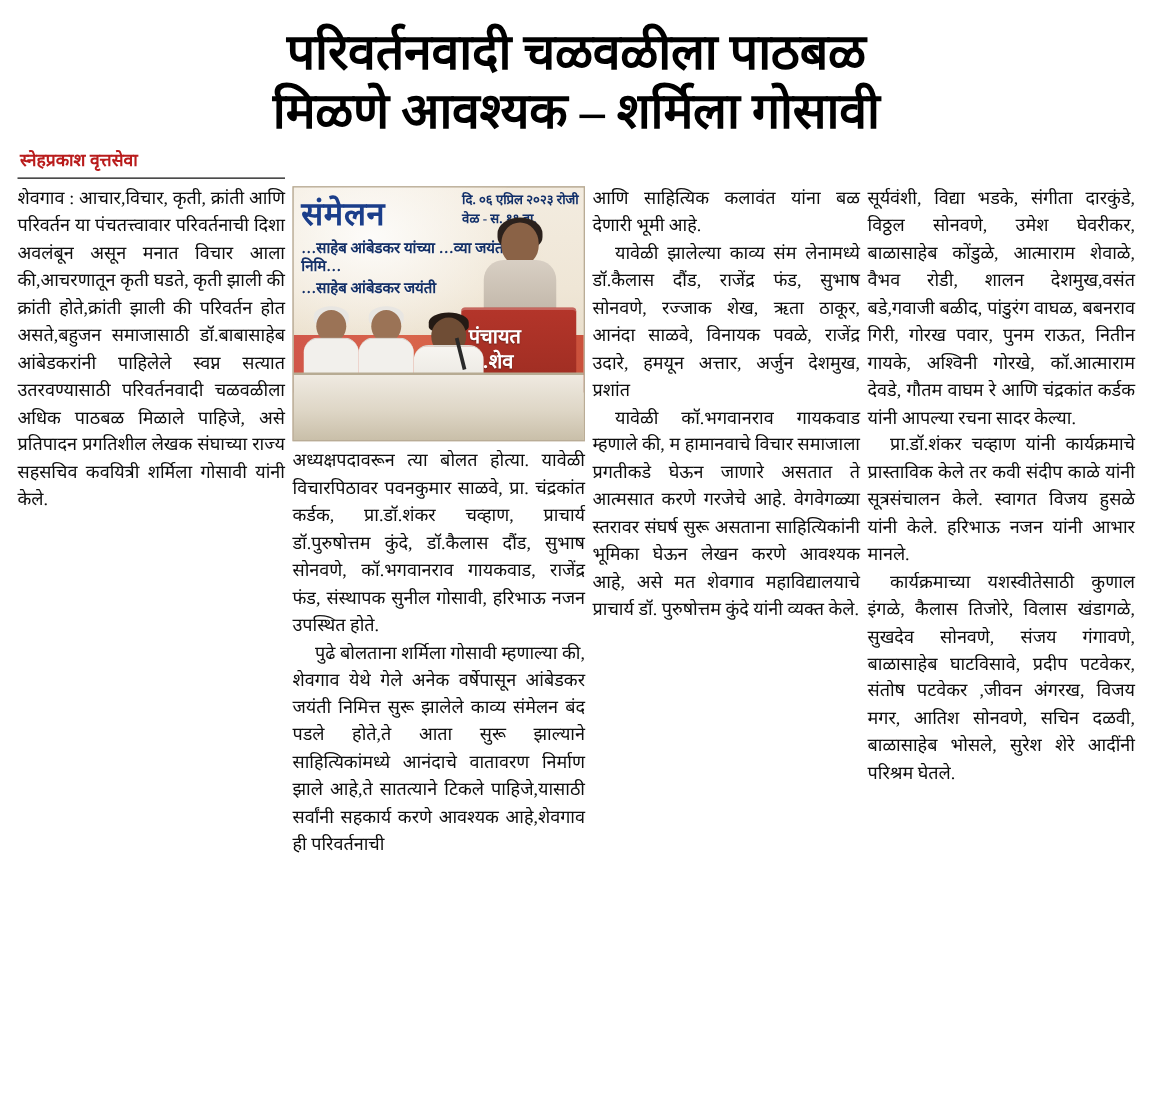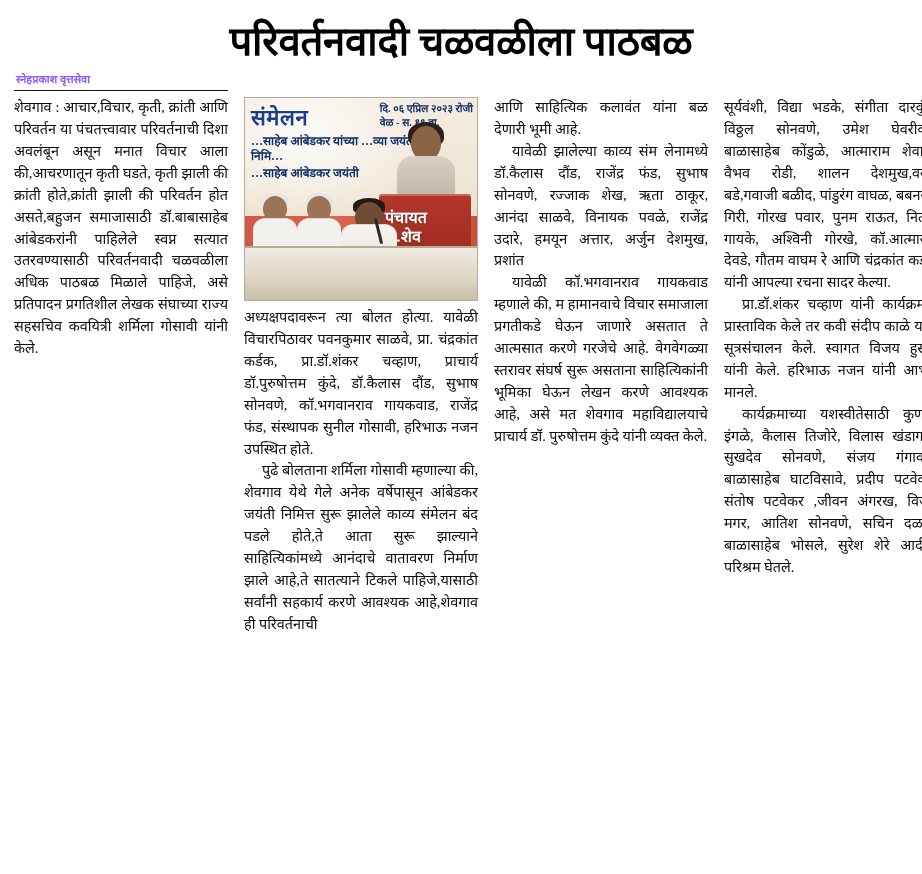--- a/index.html
+++ b/index.html
@@ -31,33 +31,33 @@
     color: #000000;
     margin: 8px 0 6px 0;
     padding: 0 6px;
   }
   .headline .line {
     display: block;
   }
   .byline {
     font-family: "Liberation Serif", serif;
     font-weight: bold;
-    font-size: 11px;
-    color: #8b5cf6;
+    font-size: 14px;
+    color: #b91c1c;
     margin: 6px 0 4px 2px;
   }
   .rule {
     border: none;
     border-top: 1.5px solid #111;
     margin: 2px 0 6px 0;
     width: 214px;
   }
   .columns {
     display: flex;
-    gap: 16px;
+    gap: 6px;
     align-items: flex-start;
   }
   .col {
     width: 214px;
     flex: 0 0 214px;
   }
   .col.photo-col {
     width: 234px;
     flex: 0 0 234px;
   }
@@ -125,21 +125,21 @@
     width: 190px;
     font-family: "Liberation Serif", serif;
     color: #1e3f86;
     font-weight: bold;
     font-size: 13px;
     line-height: 1.25;
     text-shadow: 0 1px 0 rgba(255,255,255,0.6);
   }
   .banner-text .big {
     display: block;
-    font-size: 22px;
+    font-size: 26px;
     color: #1b3e8a;
     letter-spacing: 0.5px;
   }
   .banner-text .sub {
     display: block;
     font-size: 12px;
     color: #143067;
     margin-top: 2px;
   }
   .banner-right {
@@ -269,20 +269,21 @@
     transform: rotate(-14deg);
   }
 </style>
 </head>
 <body>
 
 <div class="page">
 
   <h1 class="headline">
     <span class="line">परिवर्तनवादी चळवळीला पाठबळ</span>
+    <span class="line">मिळणे आवश्यक – शर्मिला गोसावी</span>
   </h1>
 
   <div class="byline">स्नेहप्रकाश वृत्तसेवा</div>
   <hr class="rule">
 
   <div class="columns">
 
     <div class="col">
       <div class="body-text">
         <p class="first">शेवगाव : आचार,विचार, कृती, क्रांती आणि परिवर्तन या पंचतत्त्वावार परिवर्तनाची दिशा अवलंबून असून मनात विचार आला की,आचरणातून कृती घडते, कृती झाली की क्रांती होते,क्रांती झाली की परिवर्तन होत असते,बहुजन समाजासाठी डॉ.बाबासाहेब आंबेडकरांनी पाहिलेले स्वप्न सत्यात उतरवण्यासाठी परिवर्तनवादी चळवळीला अधिक पाठबळ मिळाले पाहिजे, असे प्रतिपादन प्रगतिशील लेखक संघाच्या राज्य सहसचिव कवयित्री शर्मिला गोसावी यांनी केले.</p>

